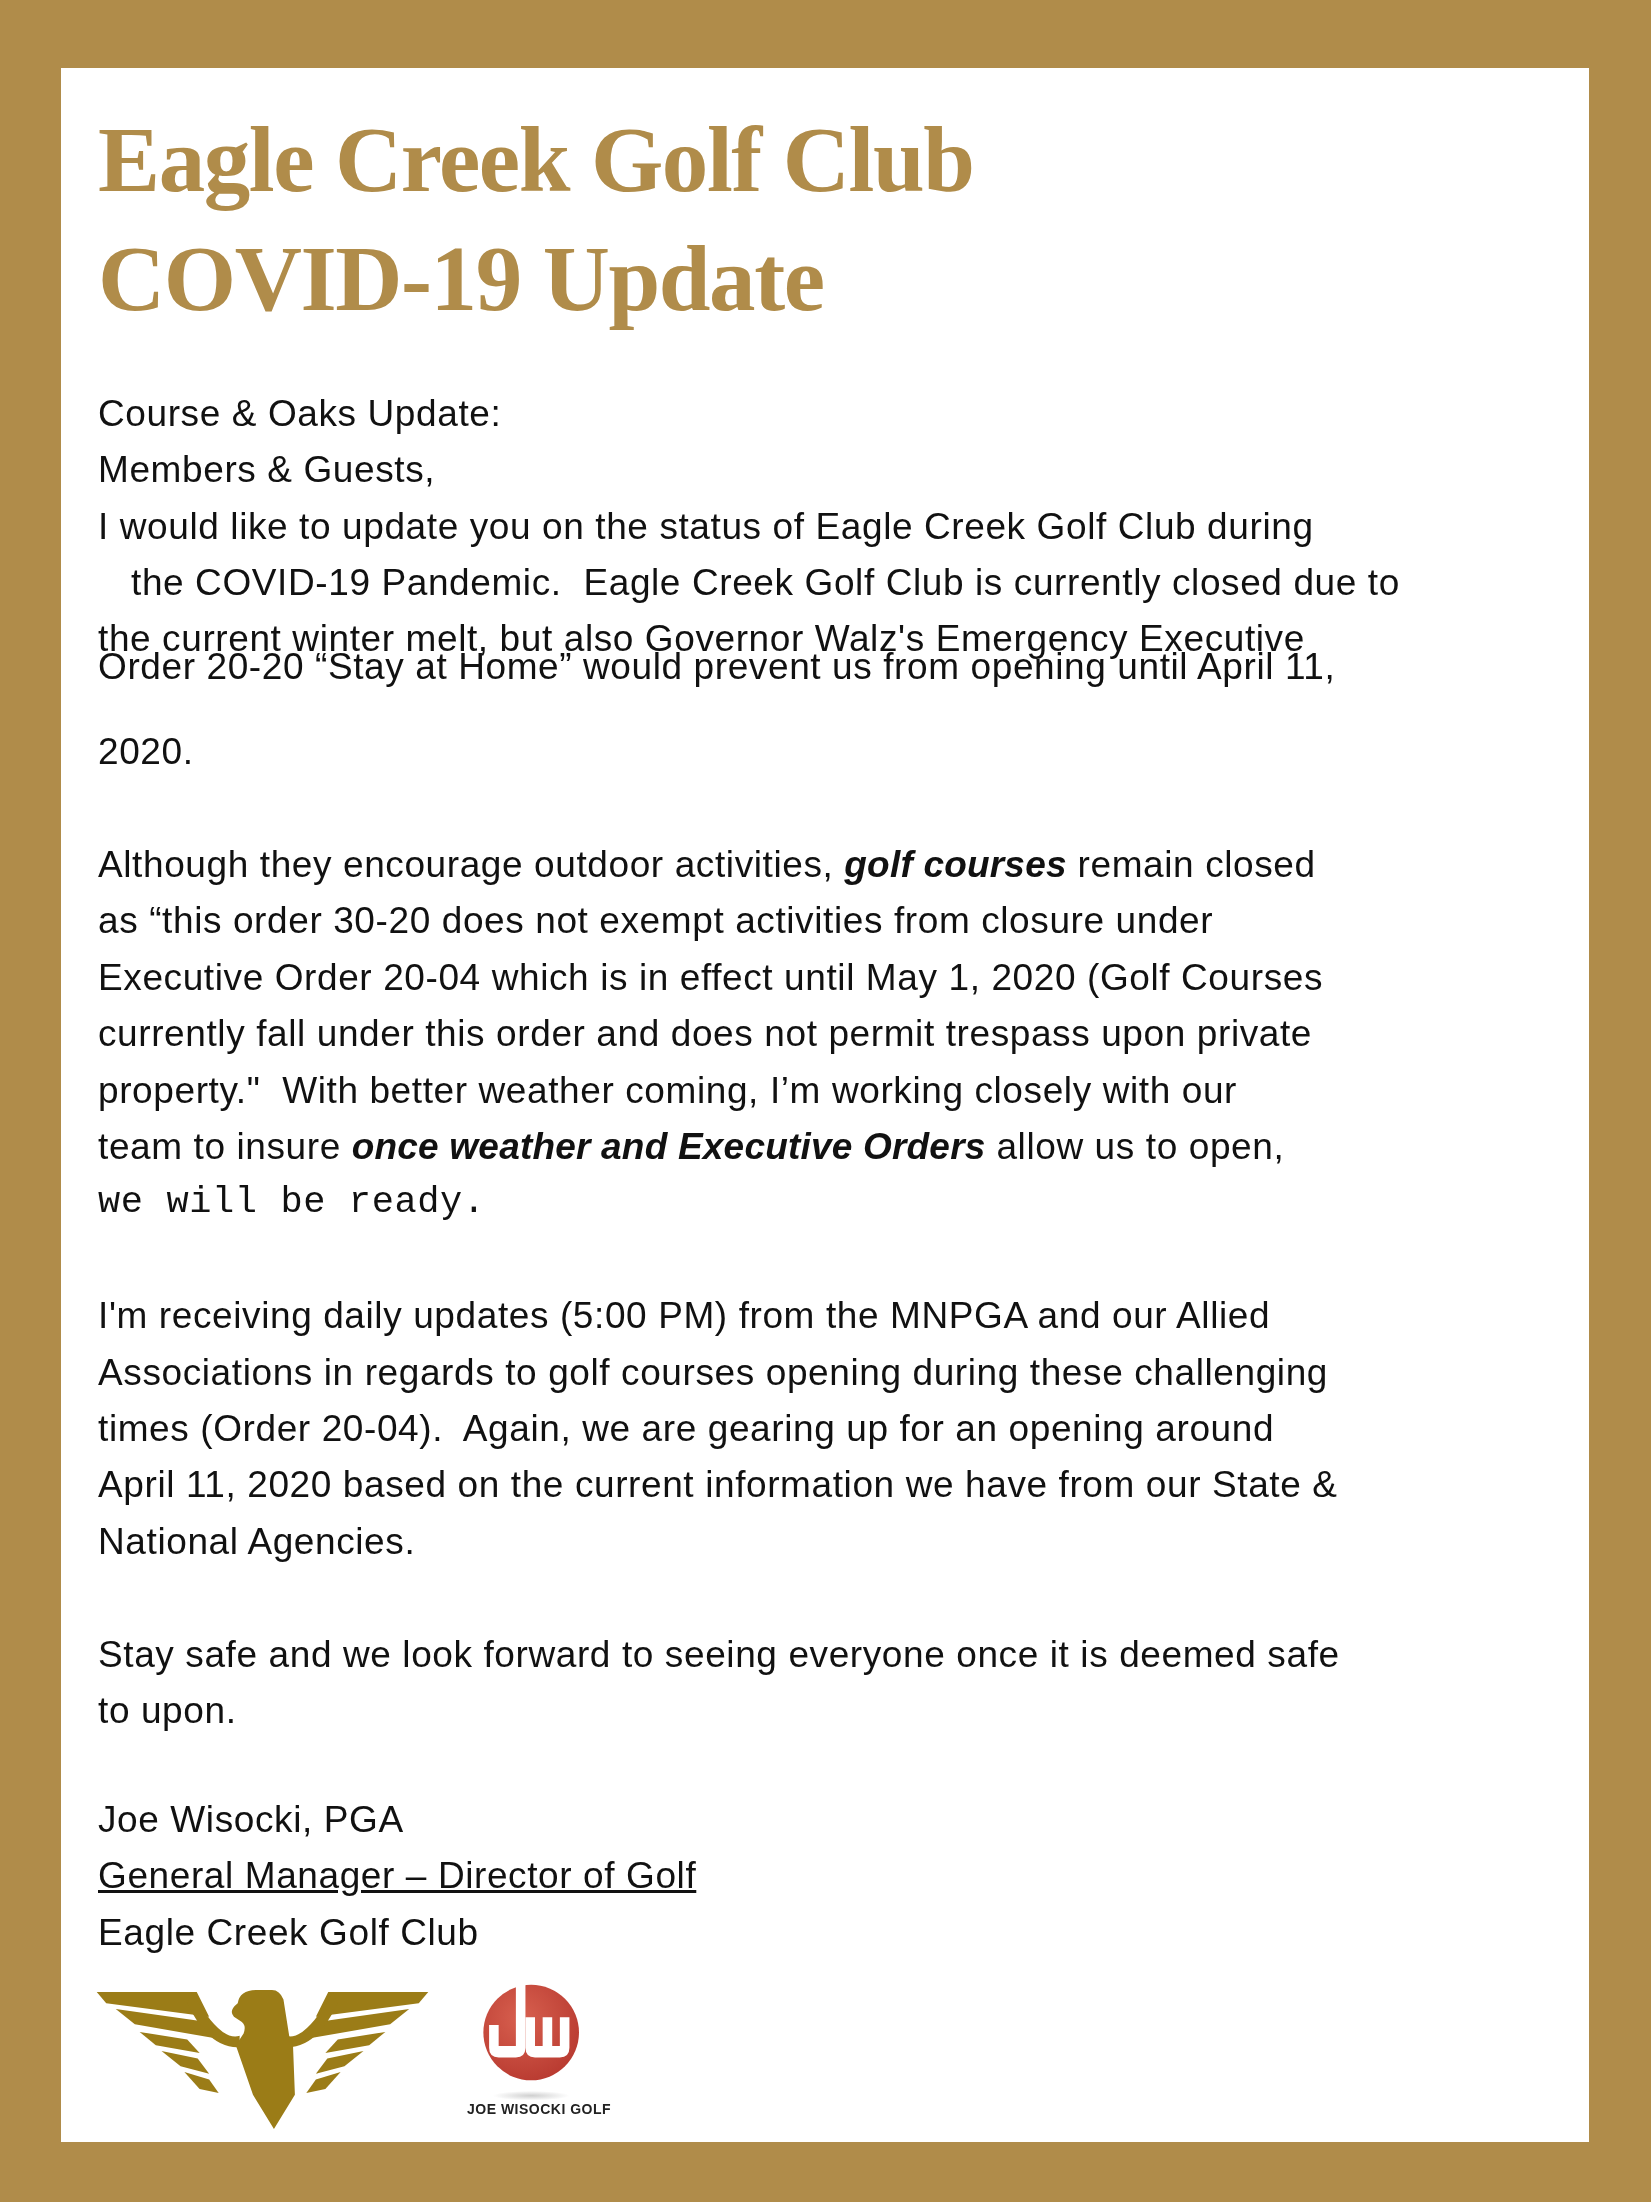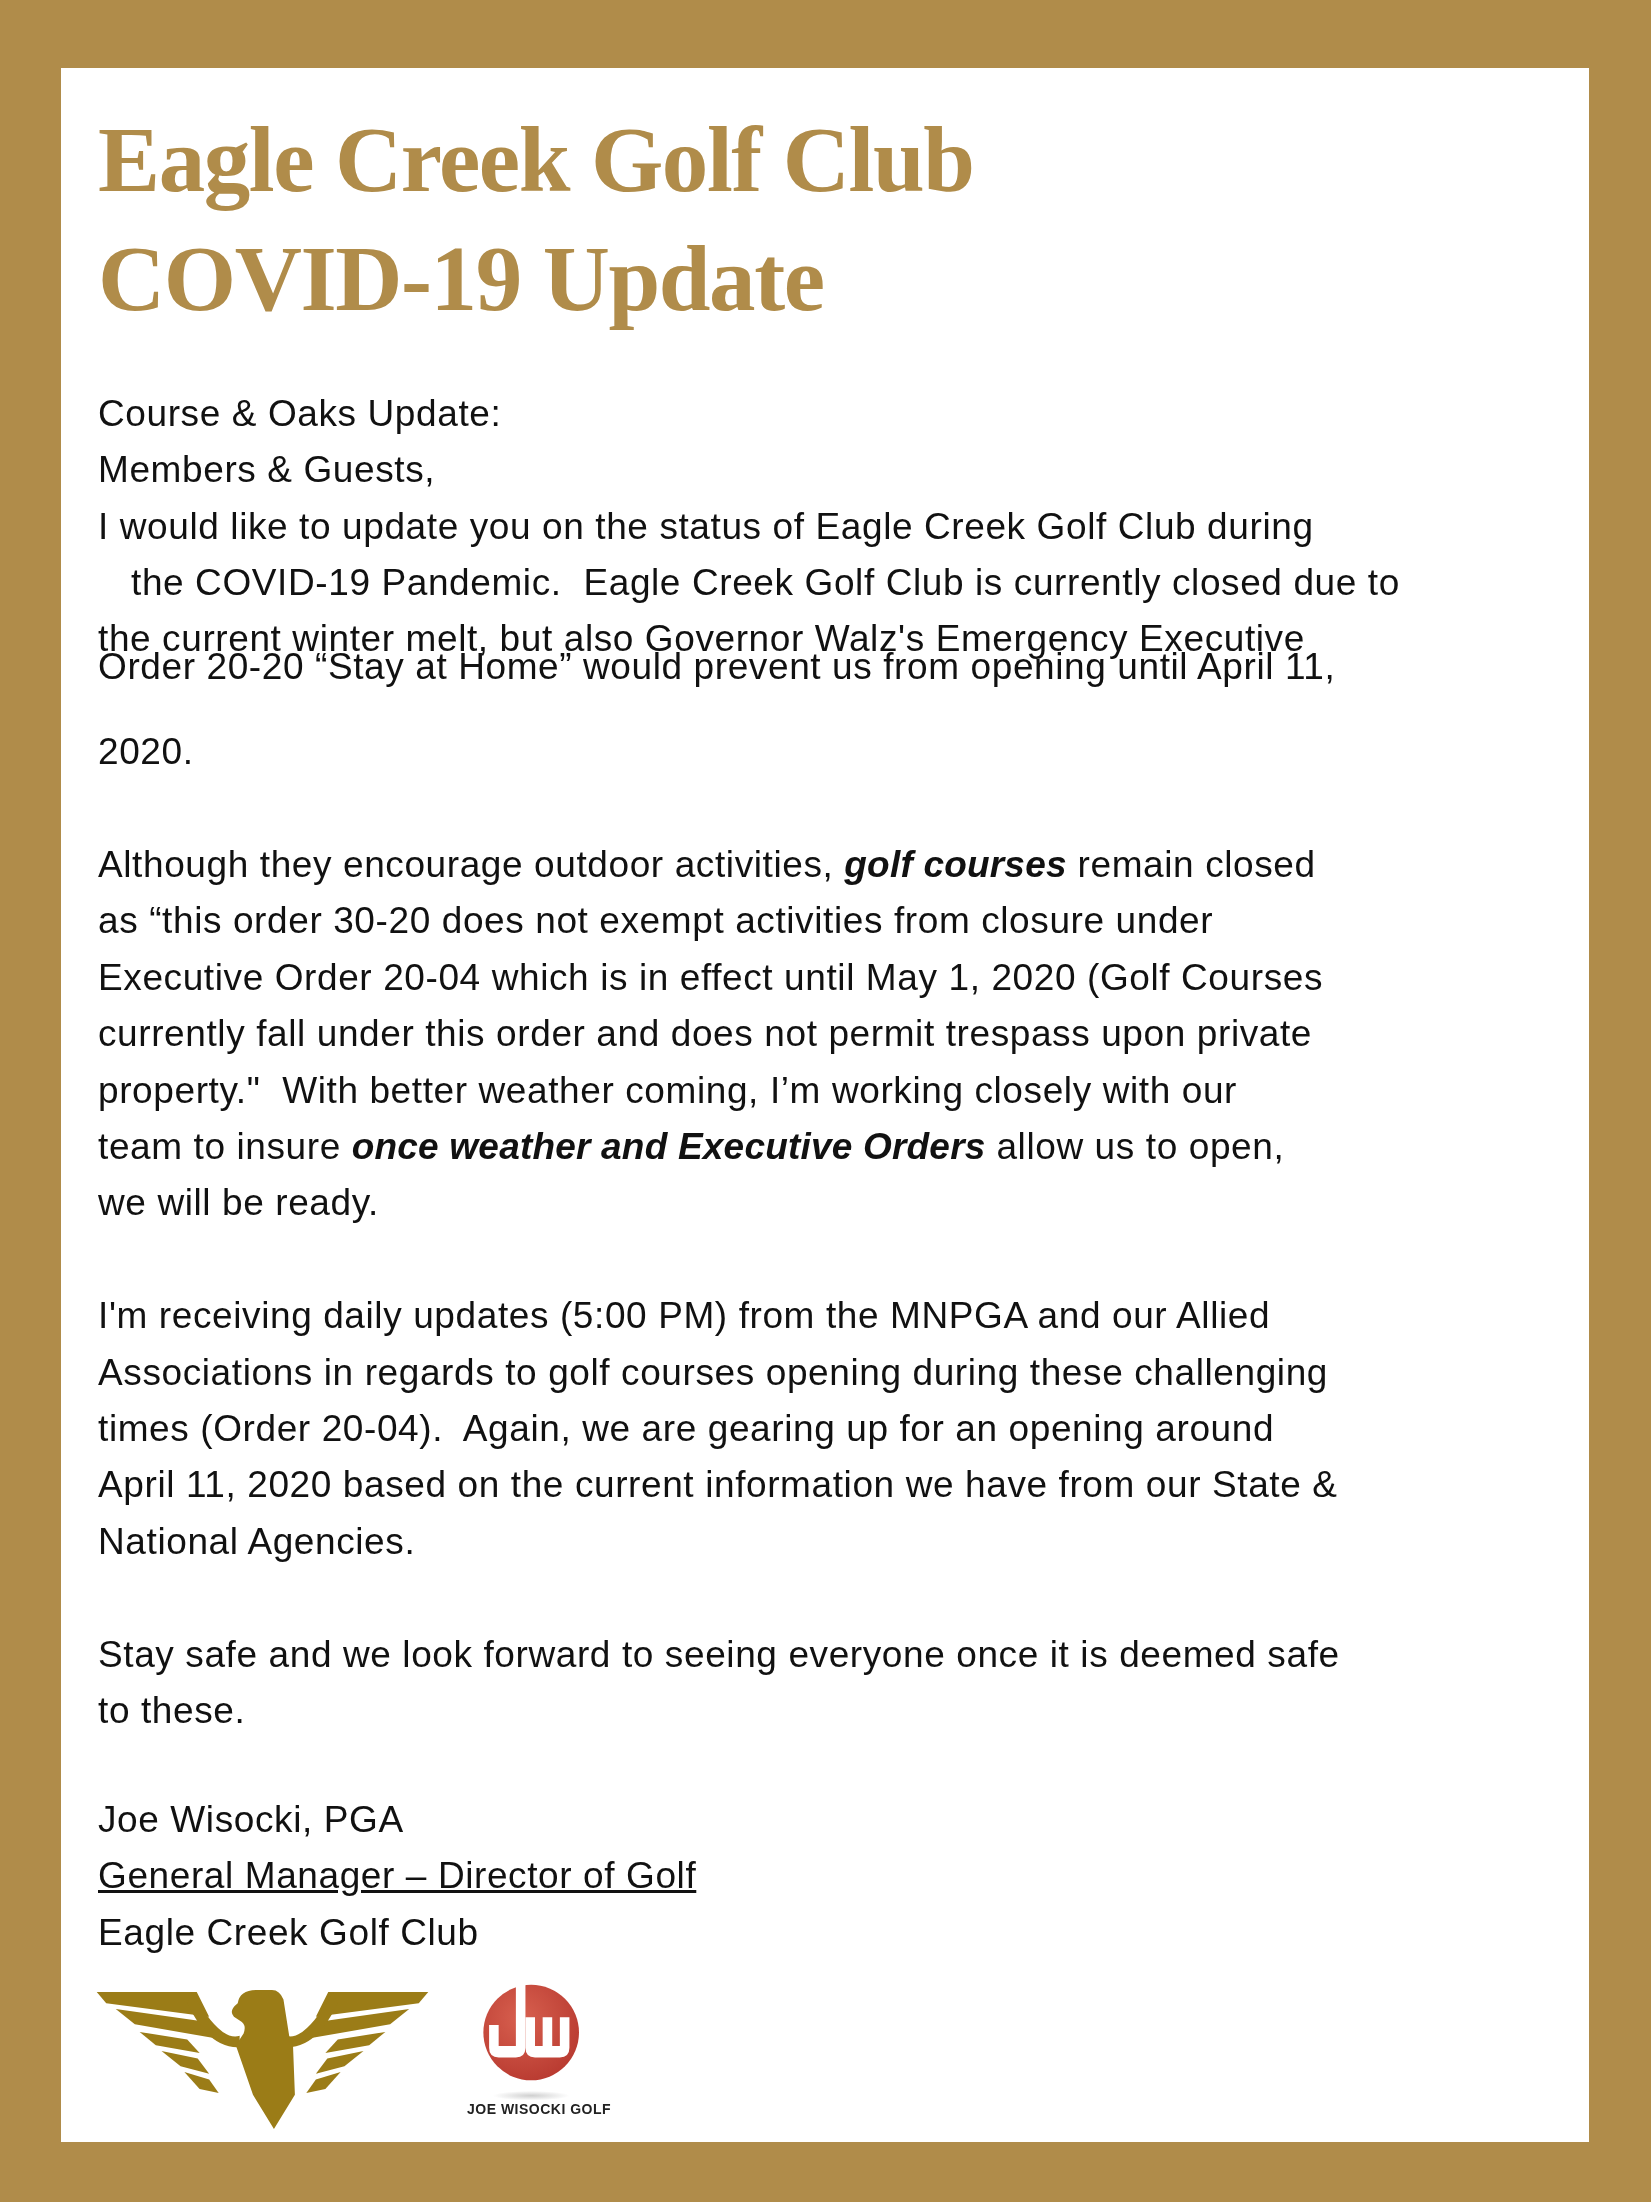--- a/index.html
+++ b/index.html
@@ -27,30 +27,30 @@
 <div class="line" style="top:620px;">the current winter melt, but also Governor Walz's Emergency Executive</div>
 <div class="line" style="top:648px;">Order 20-20 “Stay at Home” would prevent us from opening until April 11,</div>
 <div class="line" style="top:733px;">2020.</div>
 
 <div class="line" style="top:846px;"><span>Although they encourage outdoor activities, </span><b>golf courses</b><span> remain closed</span></div>
 <div class="line" style="top:902px;">as “this order 30-20 does not exempt activities from closure under</div>
 <div class="line" style="top:959px;">Executive Order 20-04 which is in effect until May 1, 2020 (Golf Courses</div>
 <div class="line" style="top:1015px;">currently fall under this order and does not permit trespass upon private</div>
 <div class="line" style="top:1072px;">property."  With better weather coming, I’m working closely with our</div>
 <div class="line" style="top:1128px;"><span>team to insure </span><b>once weather and Executive Orders</b><span> allow us to open,</span></div>
-<div class="line" style="top:1184px;">we will be ready.</div>
+<div class="line" style="top:1184px;font-family:Liberation Mono, monospace;">we will be ready.</div>
 
 <div class="line" style="top:1297px;">I'm receiving daily updates (5:00 PM) from the MNPGA and our Allied</div>
 <div class="line" style="top:1354px;">Associations in regards to golf courses opening during these challenging</div>
 <div class="line" style="top:1410px;">times (Order 20-04).  Again, we are gearing up for an opening around</div>
 <div class="line" style="top:1466px;">April 11, 2020 based on the current information we have from our State &amp;</div>
 <div class="line" style="top:1523px;">National Agencies.</div>
 
 <div class="line" style="top:1636px;">Stay safe and we look forward to seeing everyone once it is deemed safe</div>
-<div class="line" style="top:1692px;">to these.</div>
+<div class="line" style="top:1692px;">to upon.</div>
 
 <div class="line" style="top:1801px;">Joe Wisocki, PGA</div>
 <div class="line" style="top:1857px;text-decoration:underline;">General Manager – Director of Golf</div>
 <div class="line" style="top:1914px;">Eagle Creek Golf Club</div>
 
 <svg class="logo-eagle" viewBox="0 0 348 148">
   <g fill="#9b7c17">
 
     <polygon points="0,2 105,2 118,28 10,14"></polygon>
     <polygon points="20,20 120,34 132,52 40,36"></polygon>

